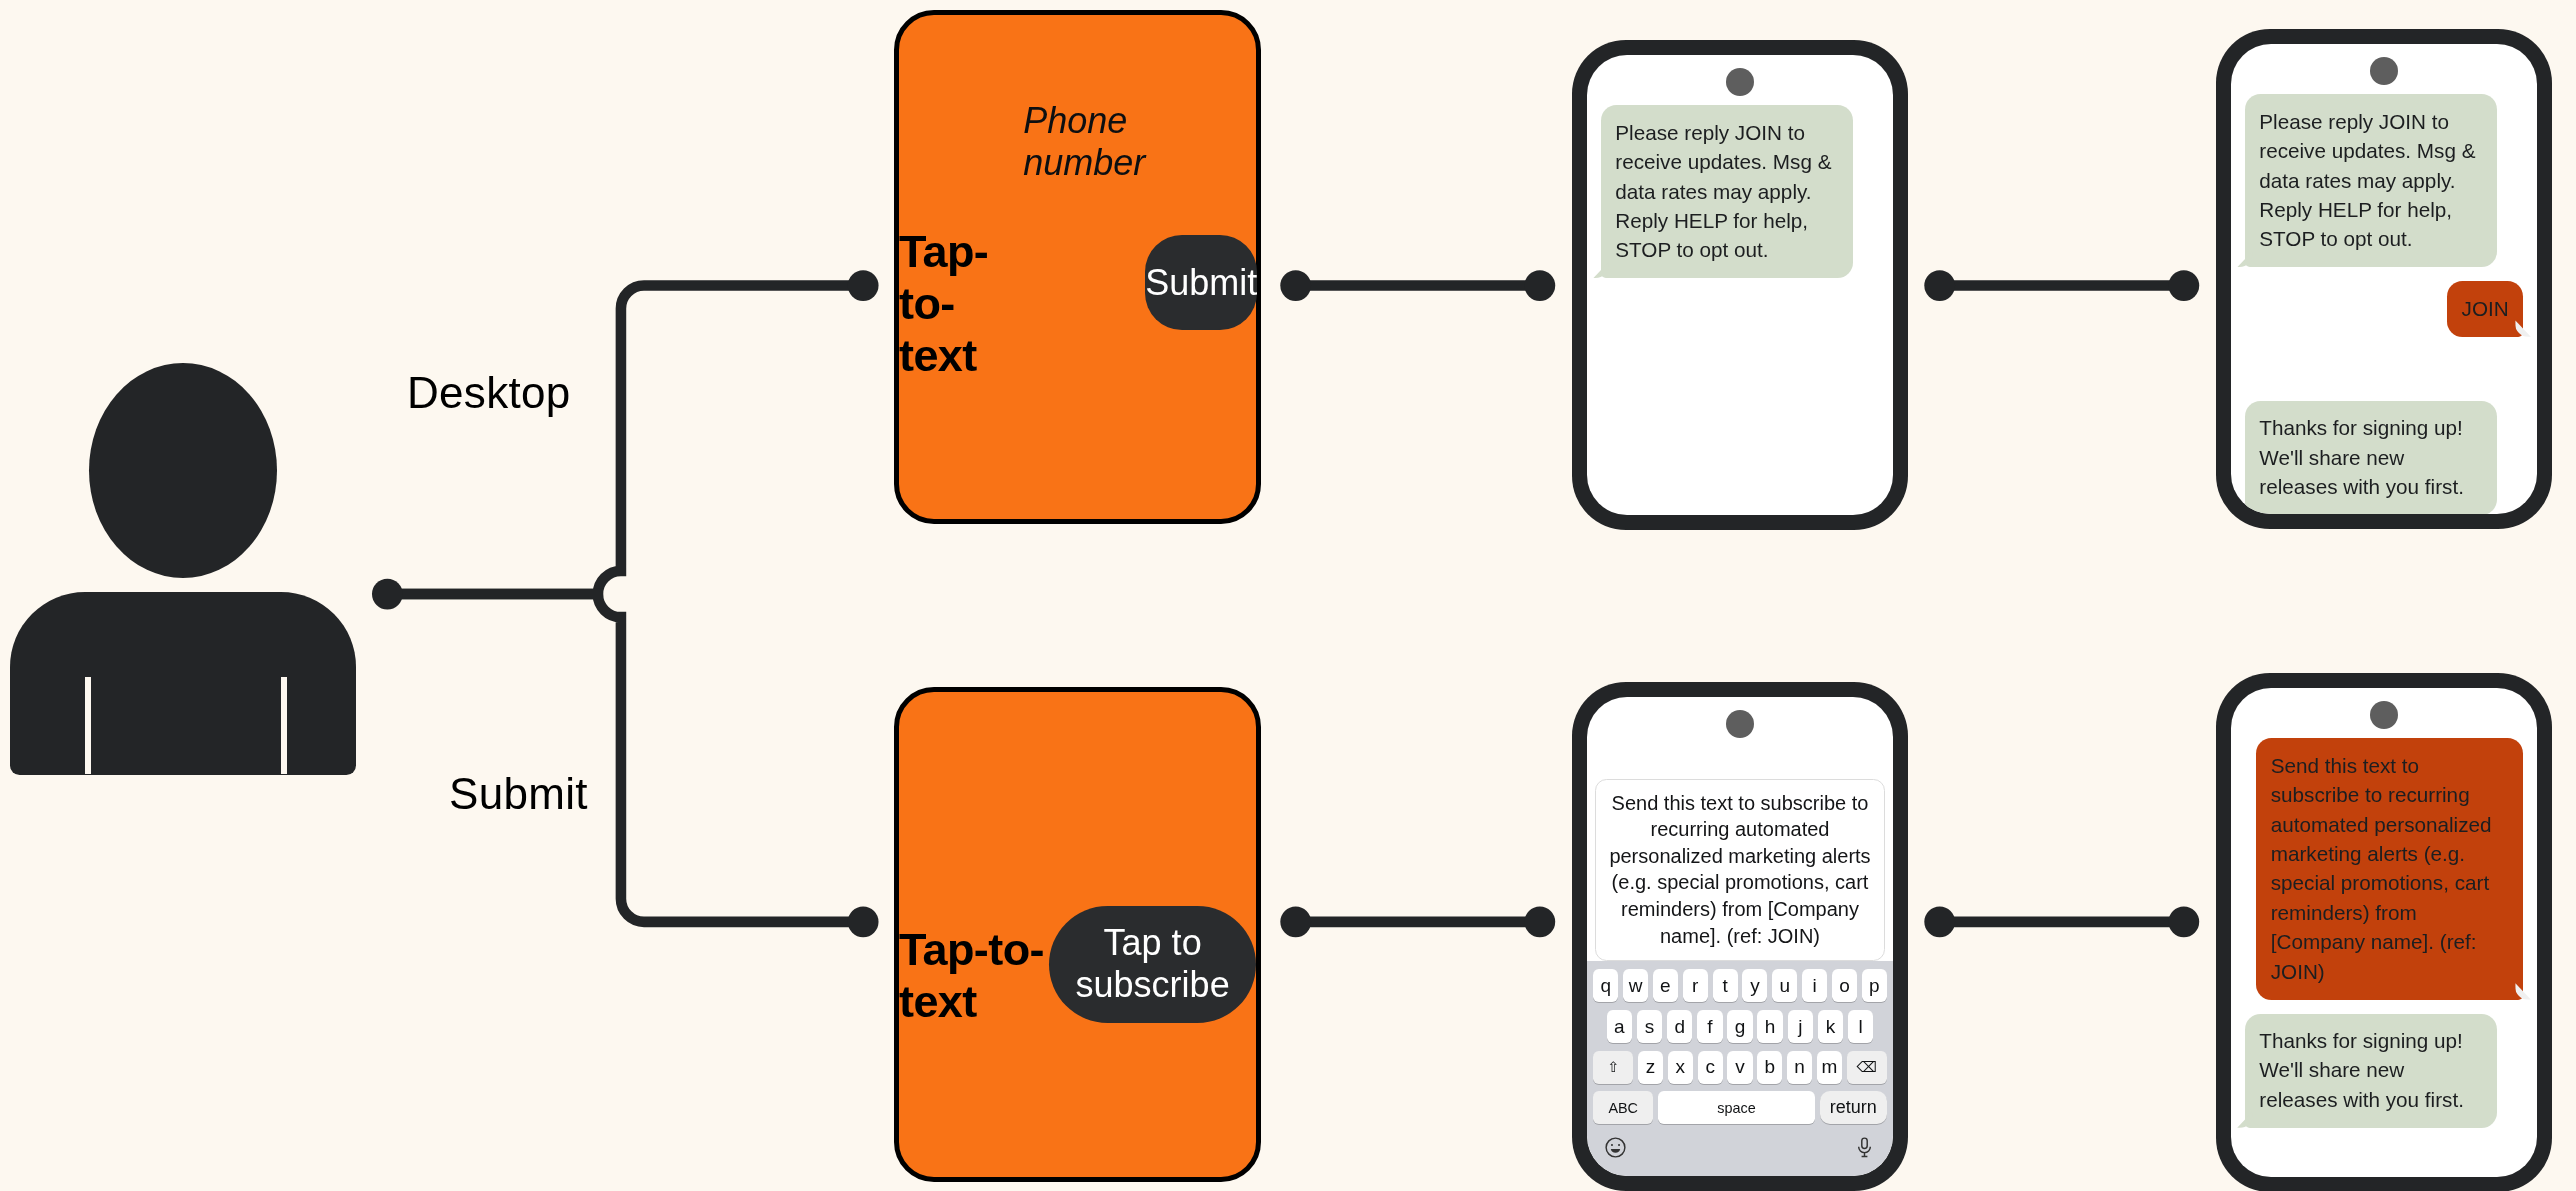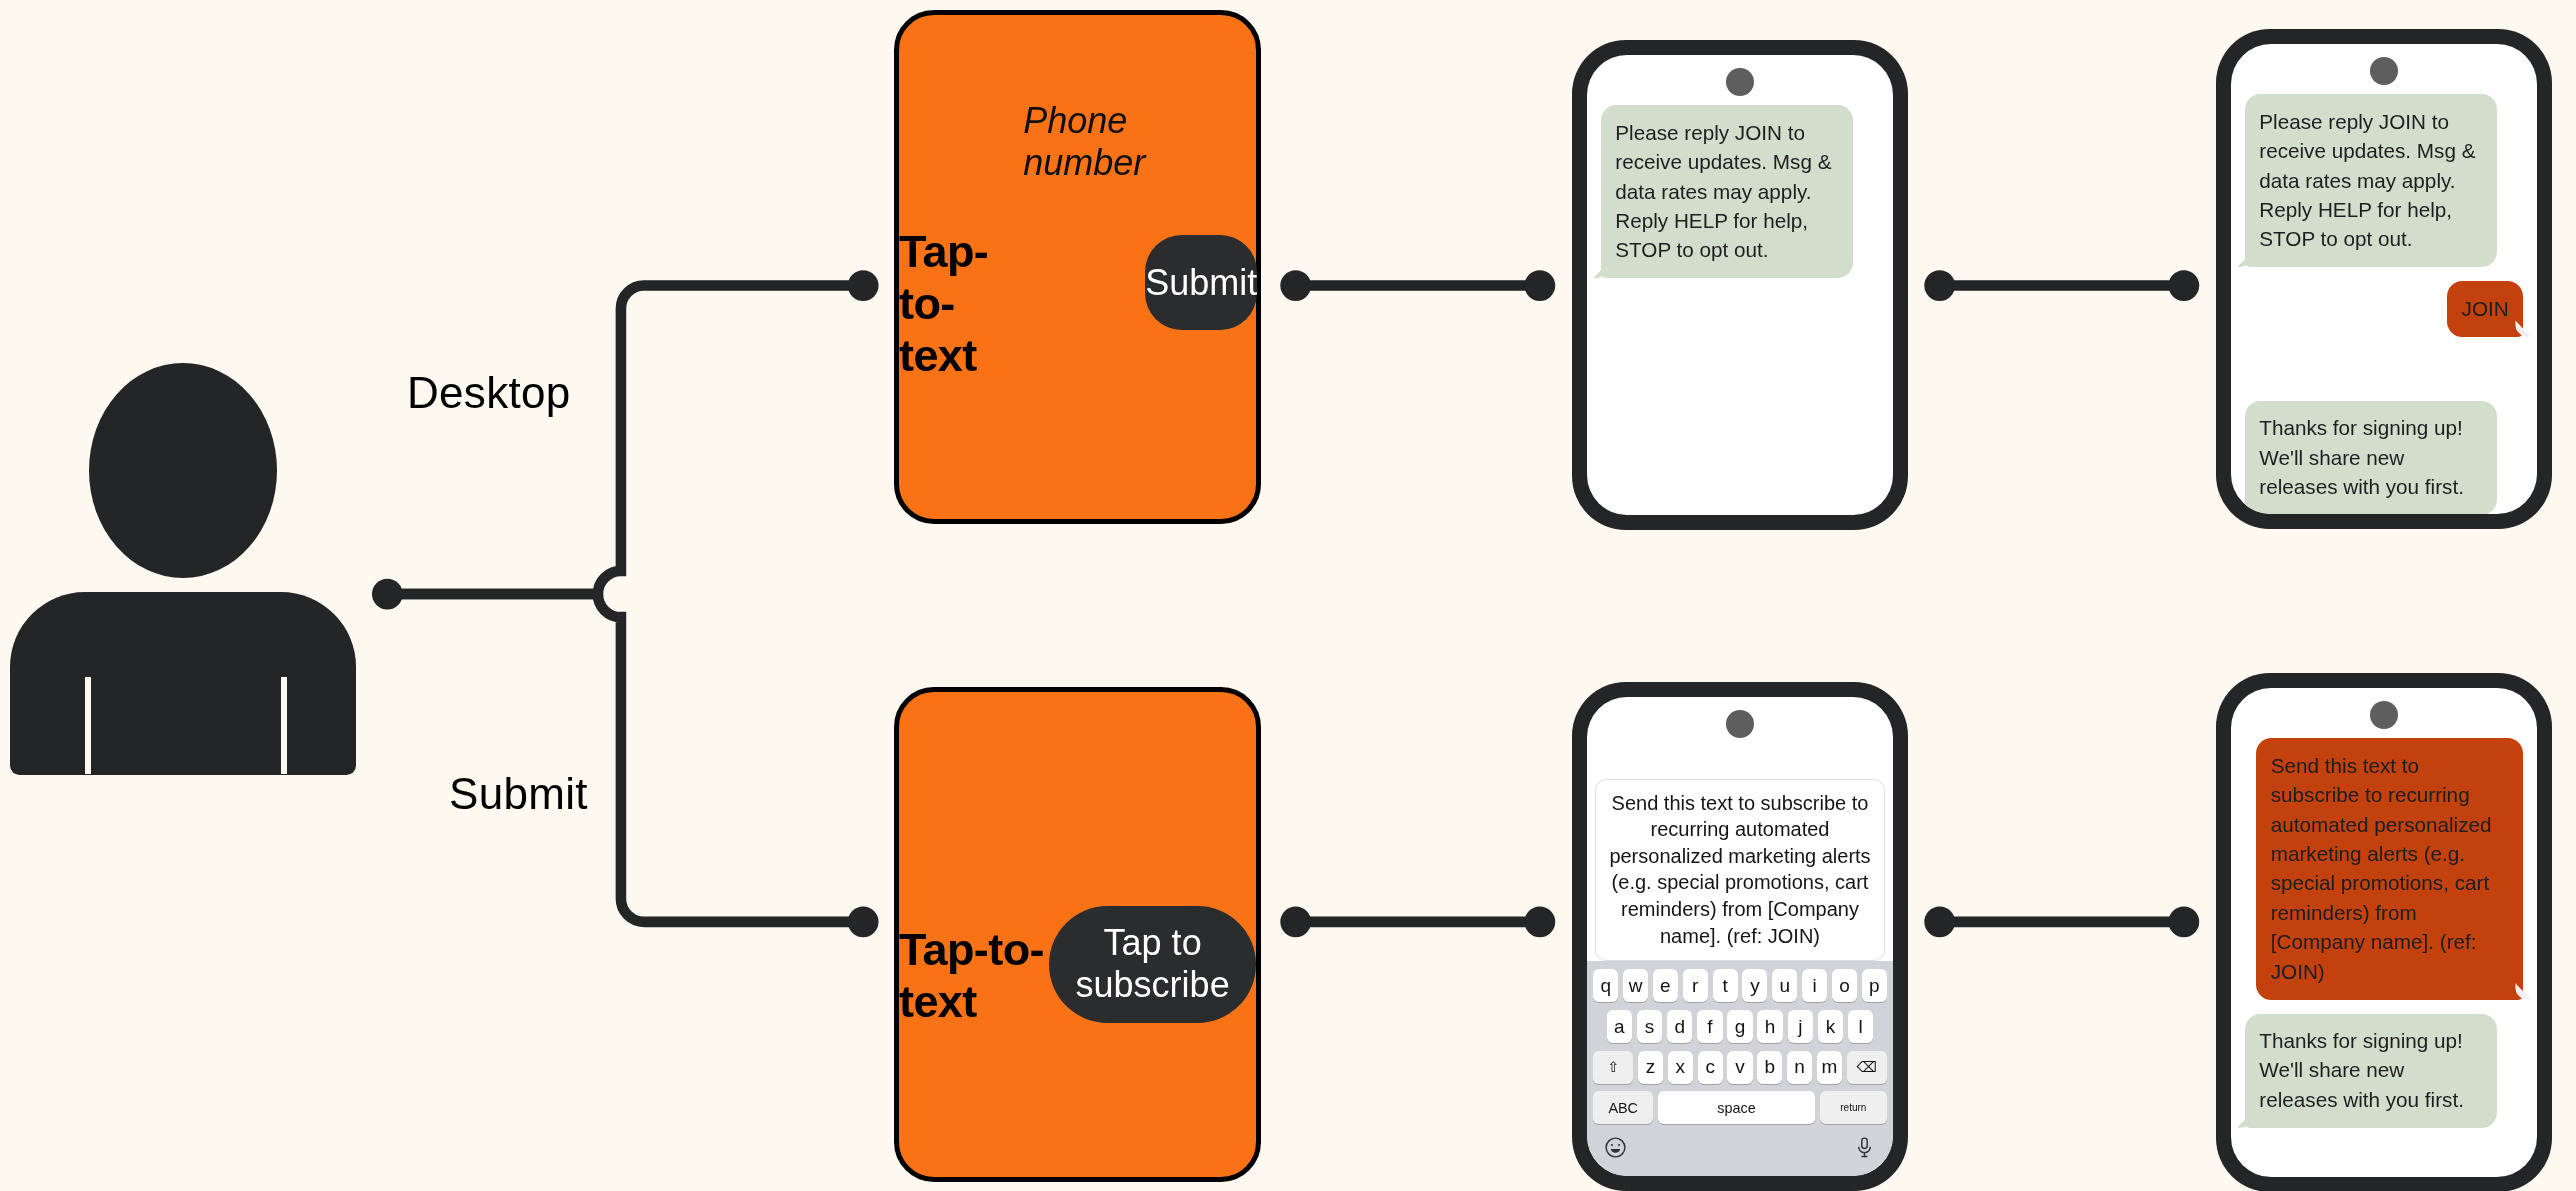--- a/index.html
+++ b/index.html
@@ -275,21 +275,21 @@
     box-shadow: 0 1px 0 rgba(0,0,0,0.22);
   }
   .kb-row.mid { padding: 0 13.5px; }
   .key.fn {
     background: #EFEFEF;
     flex: 0 0 40px;
     font-size: 14.4px;
   }
   .key.abc   { flex: 0 0 60px; background: #EFEFEF; font-size: 14.4px; }
   .key.space { flex: 1 1 auto; font-size: 14.4px; }
-  .key.ret   { flex: 0 0 67px; background: #EFEFEF; font-size: 10px; }
+  .key.ret   { flex: 0 0 67px; background: #EFEFEF; font-size: 18px; border-radius: 10px; }
   .kb-bottom {
     display: flex;
     justify-content: space-between;
     align-items: center;
     padding: 1px 9.6px 7.7px 9.6px;
     height: 29px;
   }
   .kb-bottom svg { display: block; }
 </style>
 </head>

